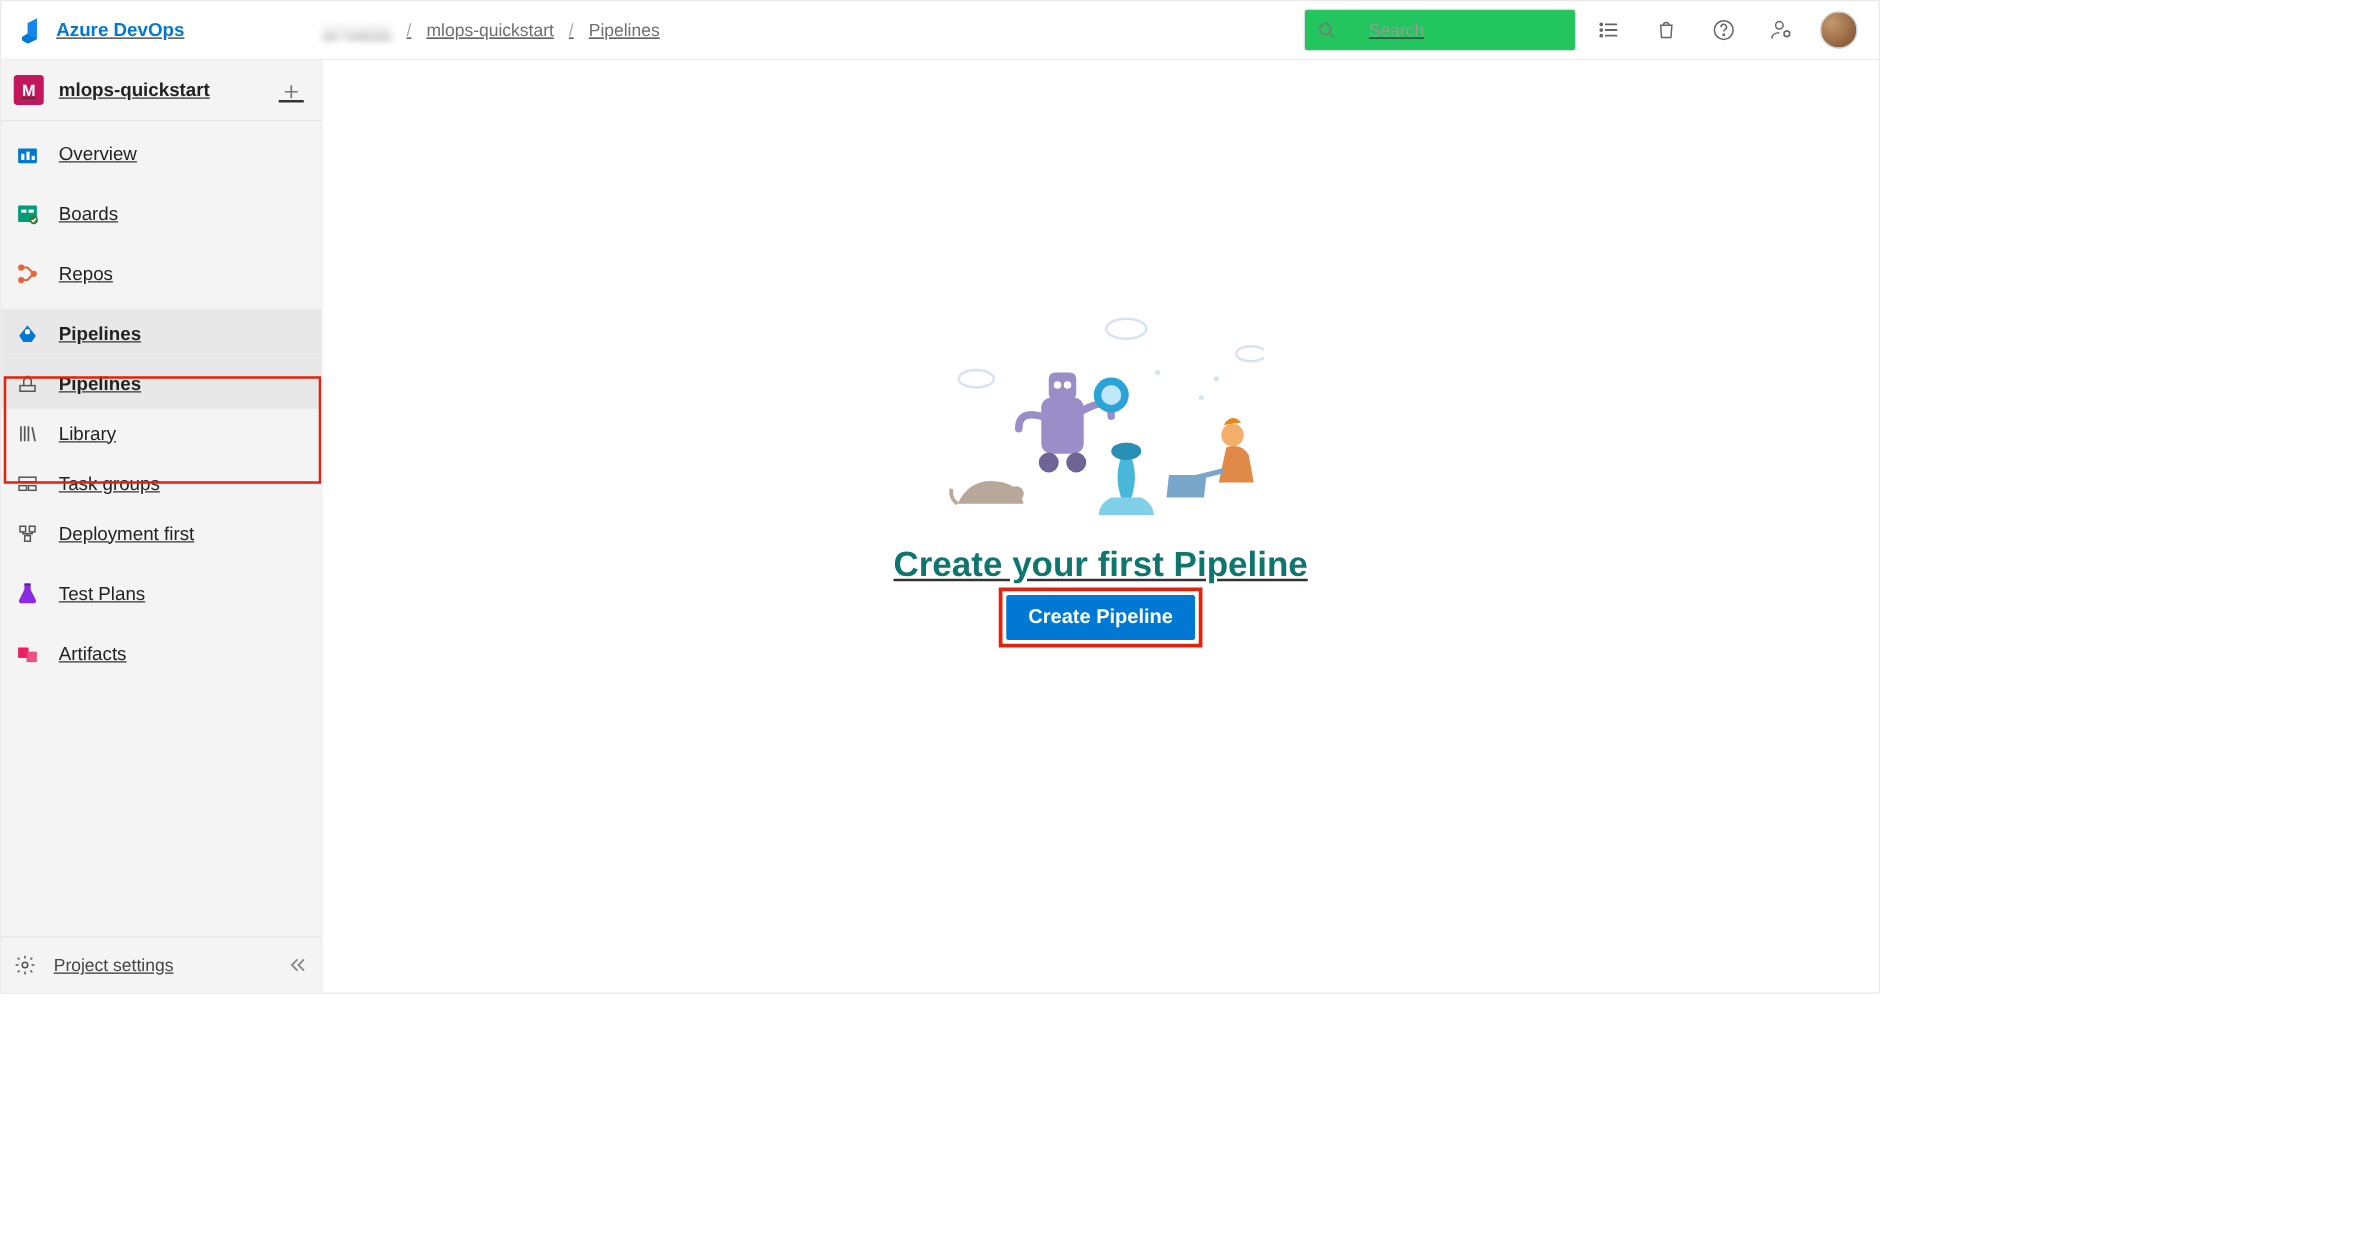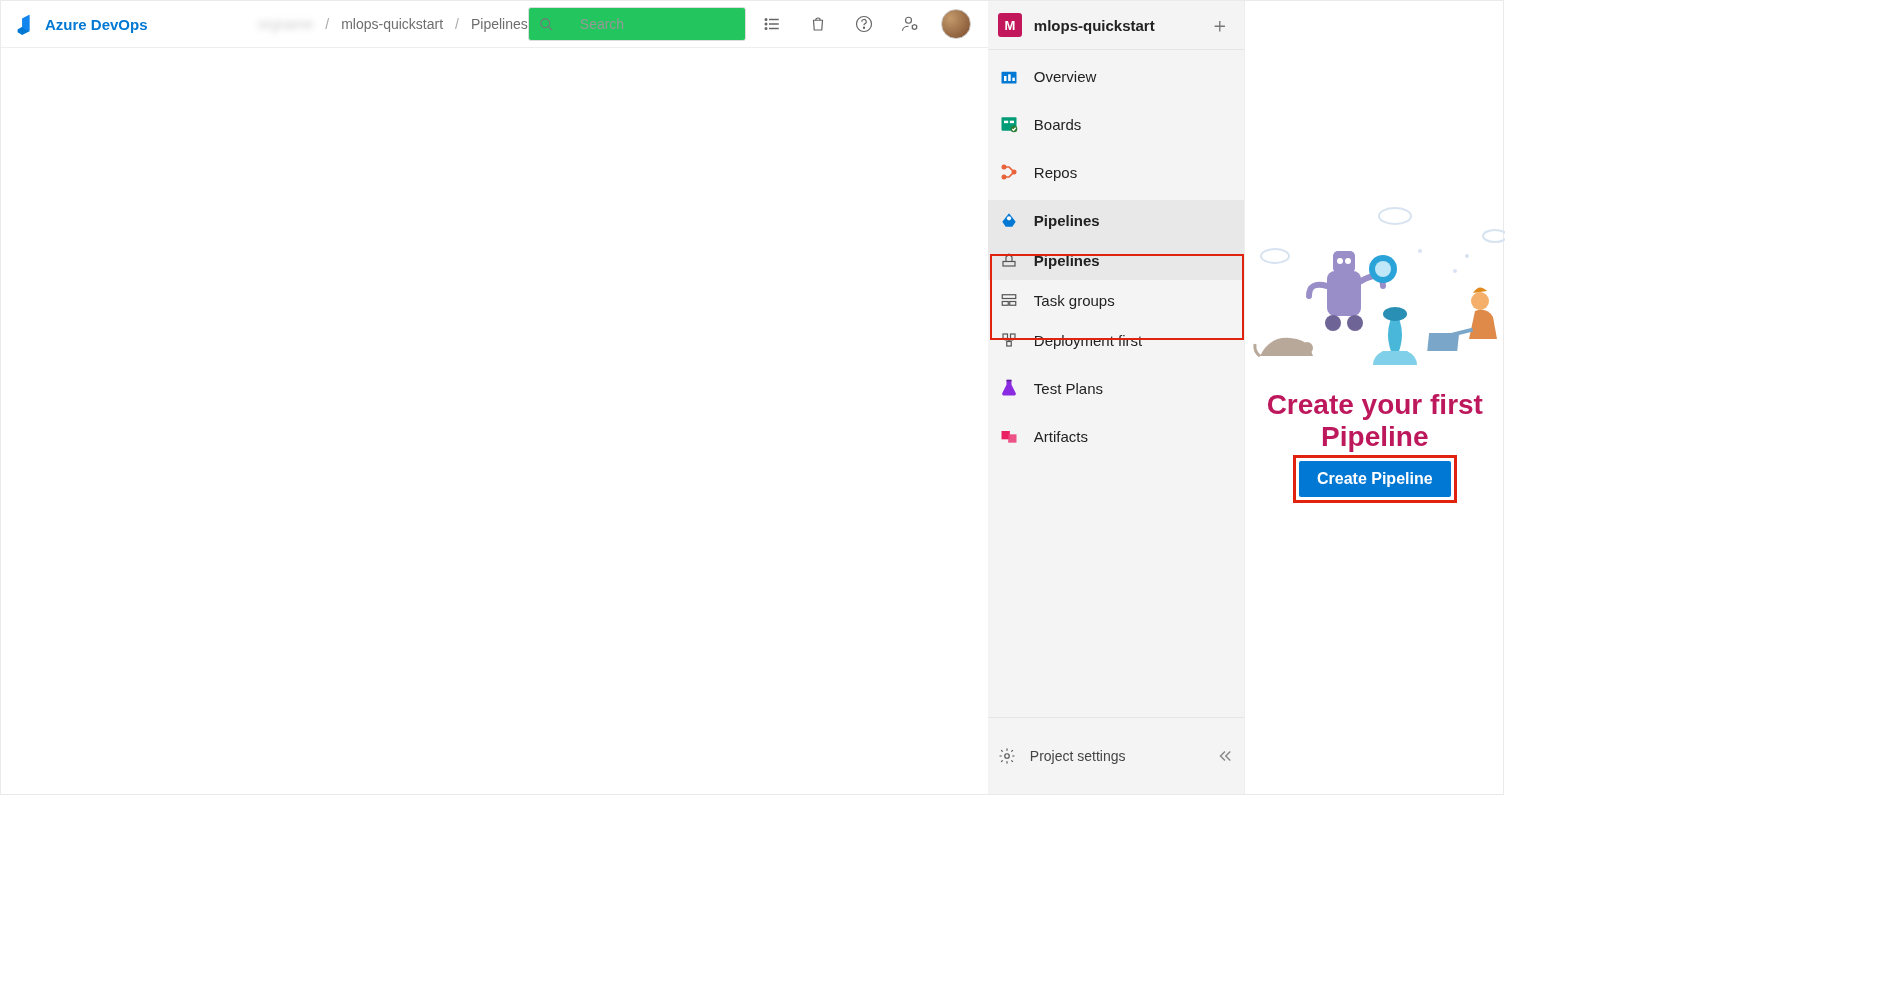--- a/index.html
+++ b/index.html
@@ -1,16 +1,16 @@
 <!DOCTYPE html>
 <html><head>
 <meta charset="utf-8">
 <style>
   html,body { margin:0; padding:0; font-family:"Segoe UI",Arial,sans-serif; font-size:14px; color:#333; background:#fff; height:100%; }
-  .app { display:flex; flex-direction:row; height:795px; width:1504px; border:1px solid #eaeaea; box-sizing:border-box; }
+  .app { display:flex; flex-direction:column; height:795px; width:1504px; border:1px solid #eaeaea; box-sizing:border-box;text-decoration:underline; }
   
   .topbar { display:flex; align-items:center; height:46px; border-bottom:1px solid #eee; padding:0 12px; flex:0 0 auto; }
   .logo-wrap { display:flex; align-items:center; gap:10px; width:245px; }
   .logo-wrap span.brand { color:#0078d4; font-weight:600; font-size:15px; }
   .breadcrumbs { display:flex; align-items:center; gap:12px; color:#6e6e6e; font-size:14px; }
   .breadcrumbs .sep { color:#aaa; }
   .breadcrumbs .crumb.org { color:#ccc; filter:blur(3px); }
   .breadcrumbs .crumb { color:#6e6e6e; }
   .top-right { margin-left:auto; display:flex; align-items:center; gap:6px; }
   .search-box { display:flex; align-items:center; gap:24px; width:196px; height:32px; border:1px solid #ddd; border-radius:3px; padding:0 10px; color:#888; background:#22c55e; }
@@ -25,26 +25,26 @@
   .proj-tile { width:24px; height:24px; background:#c2185b; color:#fff; font-size:13px; font-weight:600; display:flex; align-items:center; justify-content:center; border-radius:3px; }
   .proj-name { font-weight:600; font-size:15px; margin-left:12px; color:#222; }
   .plus { margin-left:auto; color:#777; font-size:20px; font-weight:300; }
   .nav { flex:1; overflow:auto; }
   .nav-item { display:flex; align-items:center; height:40px; padding:0 10px; gap:14px; cursor:pointer; font-size:15px; color:#222; }
   .nav-item .ico { width:22px; height:22px; display:flex; align-items:center; justify-content:center; }
   .nav-item.sub { height:40px; padding-left:10px; background:#e0e0e0; }
   .nav-item.active { background:#e8e8e8; font-weight:600; }
   .nav-sep { height:8px; }
   .red-frame { position:absolute; border:2px solid #e1220f; pointer-events:none; }
-  .settings-row { display:flex; align-items:center; height:44px; padding:16px 10px; gap:14px; border-top:1px solid #e5e5e5; color:#444; }
+  .settings-row { display:flex; align-items:center; height:44px; padding:0 10px; gap:14px; border-top:1px solid #e5e5e5; color:#444; }
   .settings-row .collapse { margin-left:auto; color:#888; }
   
   .main { flex:1; display:flex; flex-direction:column; align-items:center; justify-content:flex-start; padding-top:200px; }
   .hero { display:flex; flex-direction:column; align-items:center; text-align:center; max-width:560px; }
-  .hero h1 { font-size:28px; font-weight:700; margin:18px 0 8px; color:#be185d; }
+  .hero h1 { font-size:28px; font-weight:700; margin:18px 0 8px; color:#0f766e; }
   .hero p { font-size:15px; color:#555; line-height:1.45; margin:4px 0 18px; }
   .cta-wrap { position:relative; display:inline-block; }
   .cta { background:#0078d4; color:#fff; border:none; padding:9px 18px; font-size:16px; font-weight:600; border-radius:2px; cursor:pointer; }
   .cta-frame { position:absolute; inset:-6px; border:3px solid #e1220f; }
   
   .illus { width:260px; height:170px; position:relative; }
   svg { display:block; }
 </style>
 </head>
 <body>
@@ -174,20 +174,31 @@
           <span>Pipelines</span>
         </div>
         <div class="nav-item sub active">
           <span class="ico">
               <svg width="18" height="18" viewBox="0 0 24 24" fill="none" stroke="#555" stroke-width="1.6">
                 <rect x="4" y="14" width="16" height="6"></rect>
                 <path d="M8 14V8l4-4 4 4v6"></path>
               </svg>
             </span>
           <span style="font-weight:600">Pipelines</span>
+        </div>
+        <div class="nav-item">
+          <span class="ico">
+              <svg width="18" height="18" viewBox="0 0 24 24" fill="none" stroke="#555" stroke-width="1.8">
+                <line x1="5" y1="4" x2="5" y2="20"></line>
+                <line x1="9" y1="4" x2="9" y2="20"></line>
+                <line x1="13" y1="4" x2="13" y2="20"></line>
+                <line x1="17" y1="5" x2="20" y2="20"></line>
+              </svg>
+            </span>
+          <span>Library</span>
         </div>
         <div class="nav-item">
           <span class="ico">
               <svg width="18" height="18" viewBox="0 0 24 24" fill="none" stroke="#555" stroke-width="1.6">
                 <rect x="3" y="5" width="18" height="5"></rect>
                 <rect x="3" y="14" width="8" height="5"></rect>
                 <rect x="13" y="14" width="8" height="5"></rect>
               </svg>
             </span>
           <span>Task groups</span>

